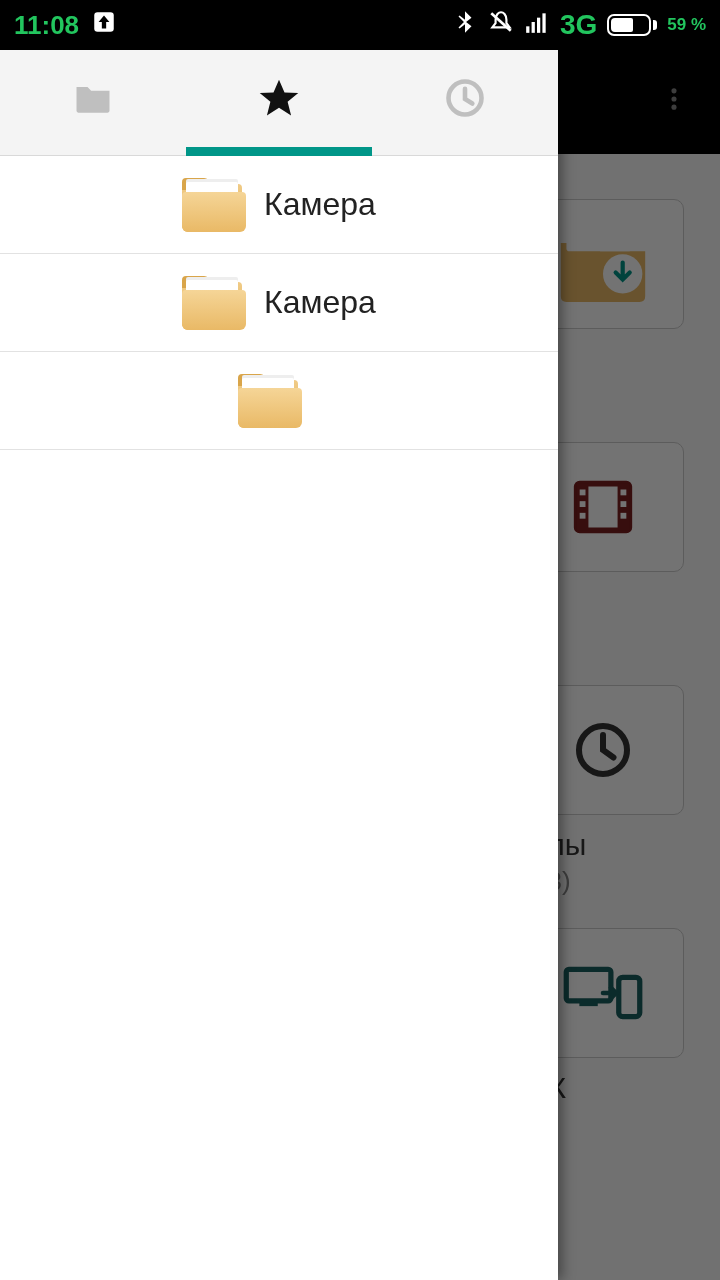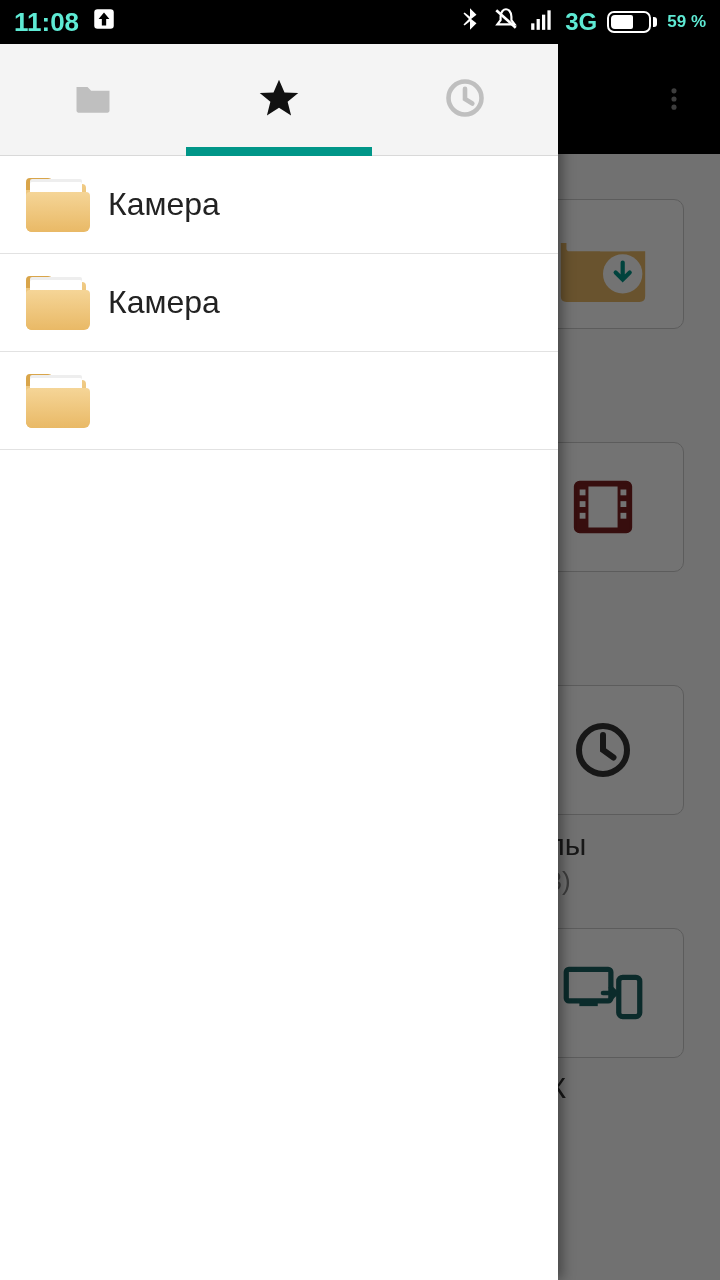--- a/index.html
+++ b/index.html
@@ -1,20 +1,20 @@
 <!DOCTYPE html>
 <html><head>
 <meta charset="utf-8">
 <style>
   * { box-sizing: border-box; margin: 0; padding: 0; }
   html, body { width: 720px; height: 1280px; overflow: hidden; font-family: -apple-system, "Helvetica Neue", Arial, sans-serif; }
   body { background: #000; position: relative; }
 
   
-  .status-bar { position: absolute; top: 0; left: 0; right: 0; height: 44px; background: #000; color: #5eead4; display: flex; align-items: center; justify-content: space-between; padding: 0 14px; font-size: 26px; font-weight: 600; z-index: 100; }
+  .status-bar { position: absolute; top: 0; left: 0; right: 0; height: 50px; background: #000; color: #22c55e; display: flex; align-items: center; justify-content: space-between; padding: 0 14px; font-size: 26px; font-weight: 600; z-index: 100; }
   .status-left { display: flex; align-items: center; gap: 12px; }
   .status-right { display: flex; align-items: center; gap: 10px; }
   .status-right svg { width: 26px; height: 26px; }
   .battery { display: inline-flex; align-items: center; }
   .battery-body { width: 44px; height: 22px; border: 2.5px solid #fff; border-radius: 7px; position: relative; display: inline-block; }
   .battery-fill { position: absolute; left: 2px; top: 2px; bottom: 2px; width: 55%; background: #fff; border-radius: 4px 2px 2px 4px; }
   .battery-cap { width: 4px; height: 10px; background: #fff; border-radius: 0 3px 3px 0; margin-left: 2px; }
 
   
   .bg-content { position: absolute; top: 44px; left: 0; right: 0; bottom: 0; background: #000; z-index: 1; }
@@ -27,21 +27,21 @@
   .bg-label .t1 { color: #333; font-size: 30px; font-weight: 500; }
   .bg-label .t2 { color: #888; font-size: 26px; margin-top: 4px; }
 
   
   .drawer { position: absolute; top: 44px; left: 0; width: 558px; bottom: 0; background: #fff; z-index: 10; box-shadow: 4px 0 12px rgba(0,0,0,0.4); }
   .tabs { height: 112px; background: #f4f4f4; display: flex; align-items: stretch; border-bottom: 1px solid #d9d9d9; position: relative; }
   .tab { flex: 1; display: flex; align-items: center; justify-content: center; cursor: pointer; }
   .tab svg { width: 44px; height: 44px; }
   .tab-ind { position: absolute; bottom: -1px; left: 186px; width: 186px; height: 9px; background: #009688; }
   .list { }
-  .item { height: 98px; display: flex; align-items: center; padding: 0 26px; border-bottom: 1px solid #e2e2e2; cursor: pointer; }
+  .item { height: 98px; display: flex; align-items: center; padding: 0 12px; border-bottom: 1px solid #e2e2e2; cursor: pointer; justify-content: center; }
   .item:first-child { border-top: none; }
   .item .icon { width: 64px; height: 54px; margin-right: 18px; position: relative; }
   .item .label { font-size: 32px; color: #222; }
   
   .folder { position: absolute; inset: 0; }
   .folder .back { position: absolute; left: 0; top: 6px; right: 4px; bottom: 0; background: linear-gradient(#f0cb86,#e6b55c); border-radius: 4px 4px 6px 6px; }
   .folder .tab1 { position: absolute; left: 0; top: 0; width: 28px; height: 12px; background: #d9a54a; border-radius: 4px 6px 0 0; }
   .folder .sheet { position: absolute; left: 4px; right: 8px; top: 4px; height: 12px; background: #fff; border-radius: 2px; box-shadow: 0 -3px 0 #eee; }
   .folder .front { position: absolute; left: 0; top: 14px; right: 0; bottom: 0; background: linear-gradient(#f5d597,#e9b966); border-radius: 4px 4px 6px 6px; }
 </style>
@@ -71,21 +71,21 @@
         </svg>
     </span>
     <span>
       <svg viewBox="0 0 24 24">
           <rect x="2" y="16" width="3" height="6" fill="#fff"></rect>
           <rect x="7" y="12" width="3" height="10" fill="#fff"></rect>
           <rect x="12" y="8" width="3" height="14" fill="#fff"></rect>
           <rect x="17" y="4" width="3" height="18" fill="#fff"></rect>
         </svg>
     </span>
-    <span style="font-size:24px;">3G</span>
+    <span style="font-size:28px;">3G</span>
     <span class="battery">
       <span class="battery-body">
           <span class="battery-fill"></span>
         </span>
         <span class="battery-cap"></span>
     </span>
     <span style="font-size:17px;">59 %</span>
   </div>
 </div>
 

